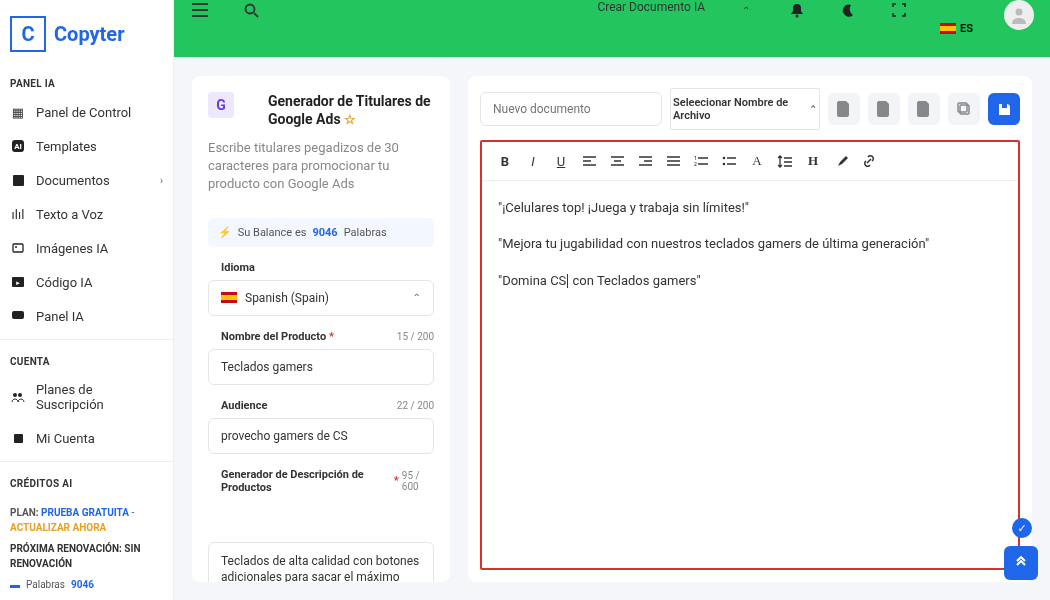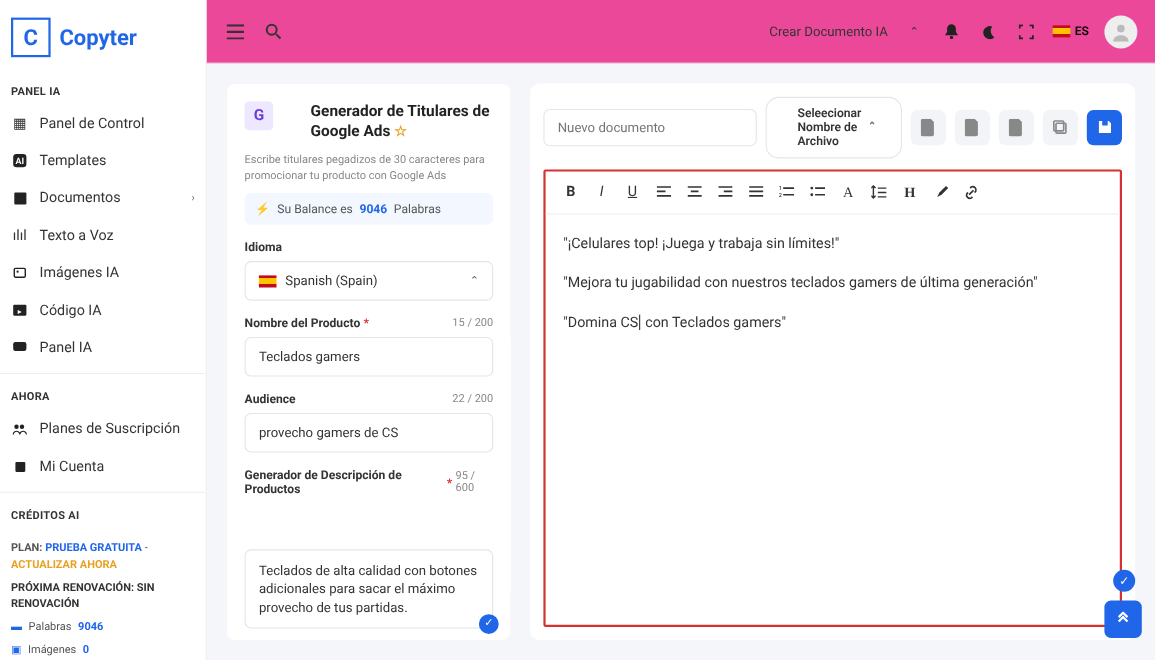--- a/index.html
+++ b/index.html
@@ -19,58 +19,58 @@
 .credits-area { padding: 10px; font-size: 10px; color: #555; line-height: 1.5; }
 .credits-area .plan-label { font-weight: 700; }
 .credits-area a.blue { color: #2066e8; font-weight: 700; }
 .credits-area a.orange { color: #e8a020; font-weight: 700; }
 .credits-area .next { font-weight: 700; color: #333; margin-top: 6px; }
 .credits-row { display: flex; align-items: center; gap: 6px; margin-top: 6px; }
 .credits-row .v { color: #2066e8; font-weight: 700; }
 
 
 .main { flex: 1; display: flex; flex-direction: column; }
-.topbar { height: 58px; background: #ec4899; display: flex; align-items: center; padding: 0 16px; border-bottom: 1px solid #eee; gap: 14px; }
+.topbar { height: 58px; background: #22c55e; display: flex; padding: 0 16px; border-bottom: 1px solid #eee; gap: 31px; }
 .topbar .spacer { flex: 1; }
 .topbar-btn { width: 20px; height: 20px; display: flex; align-items: center; justify-content: center; color: #333; cursor: pointer; }
 .crear { font-size: 12px; color: #333; }
 .lang { display: flex; align-items: center; gap: 4px; font-size: 11px; font-weight: 600; }
 .flag-es { width: 16px; height: 11px; background: linear-gradient(to bottom, #c40b1e 0 25%, #ffc400 25% 75%, #c40b1e 75% 100%); }
 .avatar { width: 30px; height: 30px; border-radius: 50%; background: #eee; display: flex; align-items: center; justify-content: center; color: #999; }
 
 
 .content { flex: 1; display: flex; gap: 18px; padding: 18px; overflow: hidden; }
 .left-panel { width: 258px; background: #fff; border-radius: 8px; padding: 16px; overflow-y: auto; }
 .right-panel { flex: 1; background: #fff; border-radius: 8px; padding: 12px; display: flex; flex-direction: column; }
 
 .tool-header { display: flex; gap: 10px; align-items: flex-start; margin-bottom: 10px; }
 .tool-g { width: 26px; height: 26px; border-radius: 4px; background: #ede7ff; color: #6b3dd6; font-weight: 700; display: flex; align-items: center; justify-content: center; font-size: 14px; flex-shrink: 0; }
 .tool-title { font-weight: 700; font-size: 14px; color: #222; line-height: 1.3; margin-left: 24px; }
 .star { color: #e8a020; font-size: 13px; }
-.tool-desc { font-size: 10px; color: #888; line-height: 1.4; margin-bottom: 8px; }
+.tool-desc { font-size: 13px; color: #888; line-height: 1.4; margin-bottom: 24px; }
 .balance-box { background: #f3f7ff; border-radius: 6px; padding: 8px 10px; font-size: 11px; color: #555; margin-bottom: 14px; display: flex; align-items: center; gap: 6px; }
 .balance-box .bolt { color: #2066e8; }
 .balance-box strong { color: #2066e8; font-weight: 700; }
 
-.form-label { font-size: 11px; font-weight: 700; color: #333; margin-bottom: 6px; display: flex; align-items: center; gap: 3px; }
+.form-label { font-size: 11px; font-weight: 700; color: #333; margin-bottom: 6px; display: flex; align-items: center; gap: 3px; margin-left: 13px; }
 .form-label .req { color: #d63030; }
 .form-label .count { margin-left: auto; font-weight: 400; color: #888; font-size: 10px; }
 .form-label .info { color: #333; font-size: 10px; }
 .select-box { border: 1px solid #e5e5e5; border-radius: 6px; padding: 10px 12px; font-size: 12px; color: #333; display: flex; align-items: center; gap: 8px; margin-bottom: 14px; cursor: pointer; }
 .select-box .chev { margin-left: auto; font-size: 10px; color: #666; }
 .input-box { border: 1px solid #e5e5e5; border-radius: 6px; padding: 10px 12px; font-size: 12px; color: #333; margin-bottom: 14px; width: 100%; }
 .textarea-box { border: 1px solid #e5e5e5; border-radius: 6px; padding: 10px 12px; font-size: 12px; color: #333; margin-bottom: 4px; width: 100%; min-height: 64px; line-height: 1.4; position: relative; margin-top: 48px; }
 .check-badge { position: absolute; bottom: -6px; right: -6px; width: 18px; height: 18px; border-radius: 50%; background: #2066e8; color: #fff; display: flex; align-items: center; justify-content: center; font-size: 10px; }
 .two-col { display: flex; gap: 12px; margin-top: 14px; }
 .two-col > div { flex: 1; }
 
 
 .doc-header { display: flex; gap: 8px; align-items: center; margin-bottom: 10px; }
 .doc-name-input { flex: 1; border: 1px solid #e5e5e5; border-radius: 6px; padding: 9px 12px; font-size: 12px; color: #8b5cf6; }
-.file-select { border: 1px solid #e5e5e5; border-radius: 12px; padding: 7px 28px; font-size: 11px; color: #333; font-weight: 600; display: flex; align-items: center; gap: 6px; cursor: pointer; width: 124px; line-height: 1.2; }
+.file-select { border: 1px solid #e5e5e5; border-radius: 2px; padding: 7px 2px; font-size: 11px; color: #333; font-weight: 600; display: flex; align-items: center; gap: 6px; cursor: pointer; width: 150px; line-height: 1.2; }
 .file-select .chev { margin-left: auto; font-size: 9px; color: #666; }
 .icon-btn { width: 32px; height: 32px; border-radius: 6px; background: #f3f4f8; display: flex; align-items: center; justify-content: center; color: #666; cursor: pointer; font-size: 13px; }
 .icon-btn.primary { background: #2066e8; color: #fff; }
 
 .editor-frame { border: 2px solid #d63030; border-radius: 2px; flex: 1; display: flex; flex-direction: column; }
 .toolbar { display: flex; gap: 10px; padding: 10px 14px; border-bottom: 1px solid #eee; }
 .tb-btn { width: 18px; height: 18px; display: flex; align-items: center; justify-content: center; color: #333; cursor: pointer; font-size: 13px; }
 .editor-body { padding: 16px; font-size: 13px; color: #333; line-height: 1.7; }
 .editor-body p { margin-bottom: 14px; }
 .cursor-mark::after { content: ''; display: inline-block; width: 1px; height: 14px; background: #333; vertical-align: middle; margin: 0 1px; }
@@ -140,21 +140,21 @@
     <div class="nav-item">
       <span class="nav-icon">
         <svg width="14" height="14" viewBox="0 0 14 14">
             <rect x="1" y="2" width="12" height="8" rx="2" fill="#222"></rect>
           </svg>
       </span>
       <span>Panel IA</span>
     </div>
 
     <div class="divider"></div>
-    <div class="section-label">AHORA</div>
+    <div class="section-label">CUENTA</div>
 
     <div class="nav-item">
       <span class="nav-icon">
         <svg width="14" height="14" viewBox="0 0 14 14">
             <circle cx="4" cy="5" r="2" fill="#222"></circle>
             <circle cx="9" cy="5" r="2" fill="#222"></circle>
             <path d="M1 12c0-2 2-3 3-3s3 1 3 3M7 12c0-2 2-3 3-3s3 1 3 3" stroke="#222" fill="none"></path>
           </svg>
       </span>
       <span>Planes de Suscripción</span>

